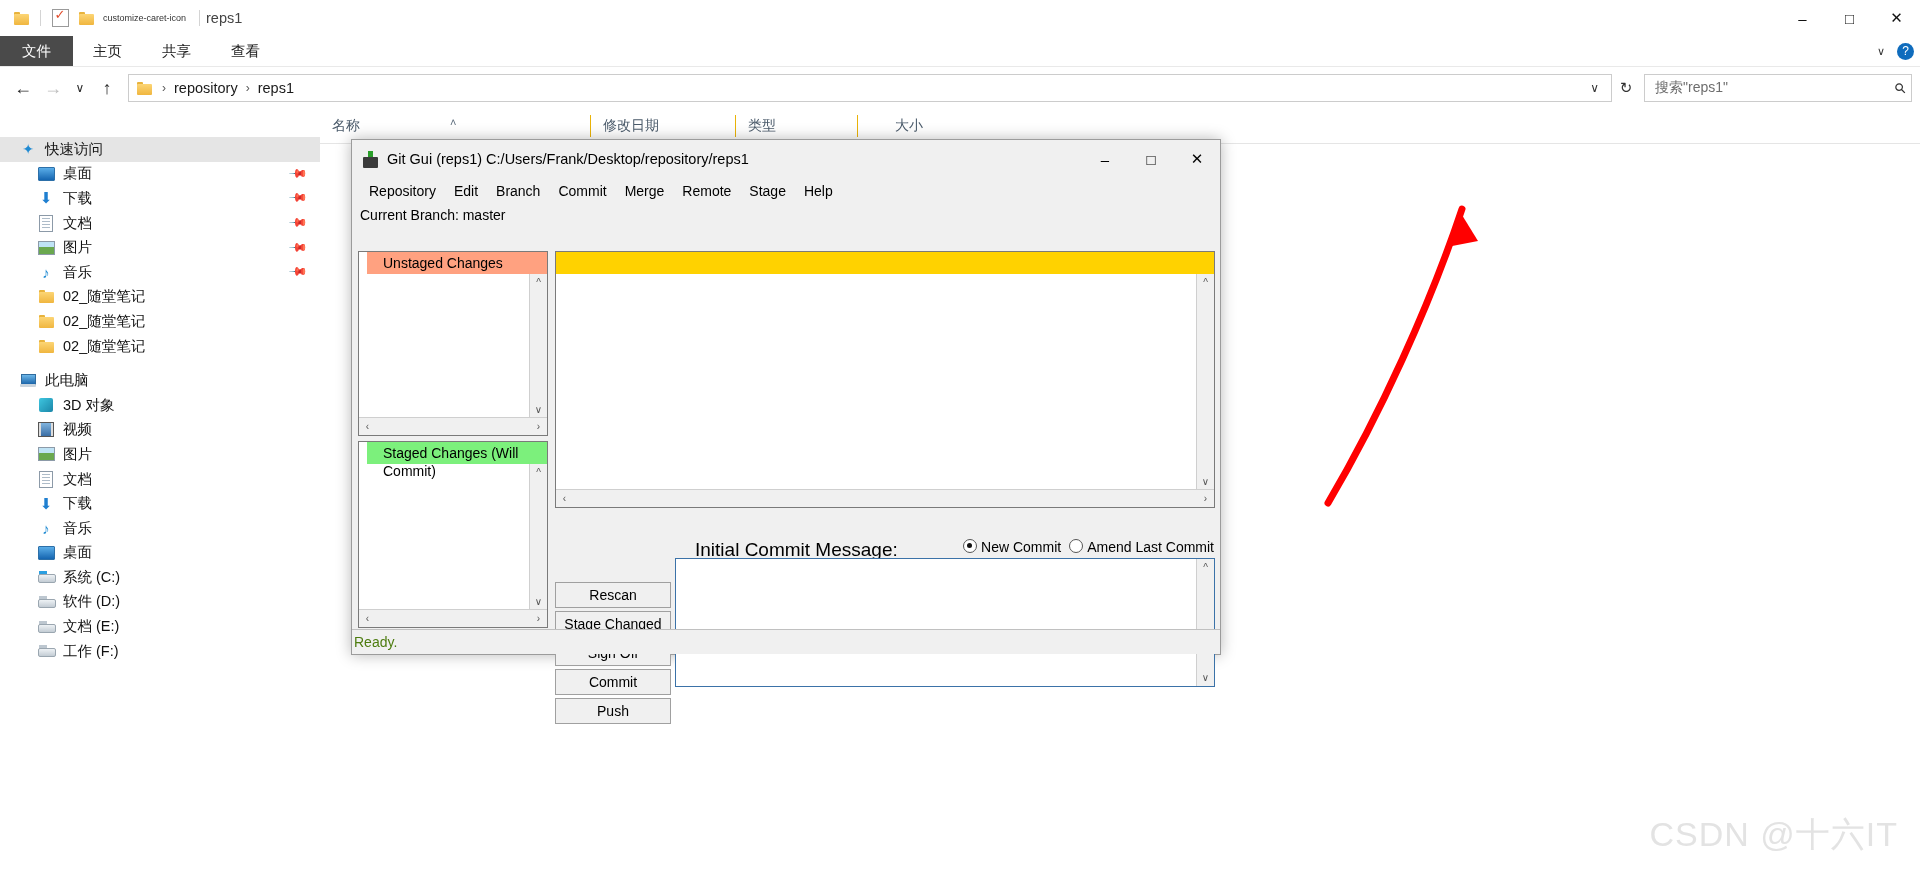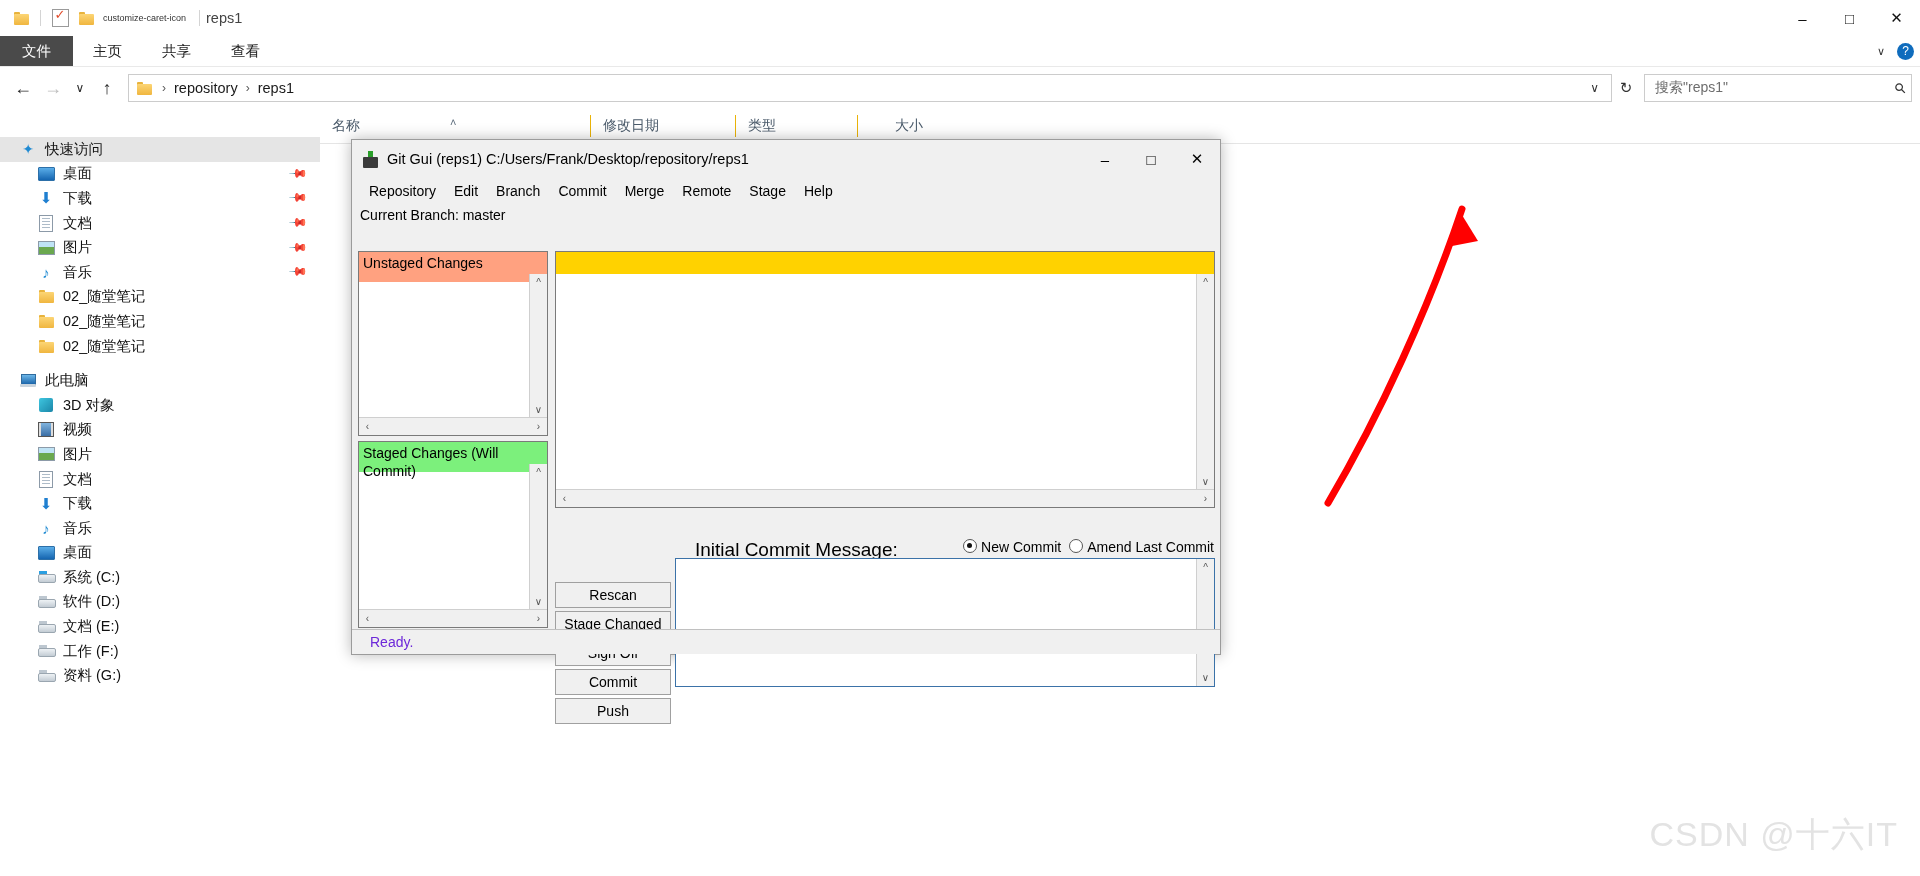--- a/index.html
+++ b/index.html
@@ -109,37 +109,37 @@
   .g-ico:after{content:"";position:absolute;left:1px;top:6px;width:15px;height:11px;background:#3b3b3b;border-radius:1px;}
   .g-title-text{font-size:14.5px;color:#000;}
   .g-wc{position:absolute;right:0;top:0;display:flex;}
   .g-wcbtn{width:46px;height:38px;display:flex;align-items:center;justify-content:center;font-size:15px;color:#000;}
   .g-menu{height:26px;display:flex;align-items:center;padding-left:8px;gap:0;}
   .g-menu span{font-size:14px;color:#000;padding:2px 9px;}
   .g-branch{height:22px;display:flex;align-items:center;padding-left:8px;font-size:14px;color:#000;}
 
   .g-body{position:absolute;left:0;right:0;top:111px;bottom:24px;}
   .panel{position:absolute;border:1px solid #7a7a7a;background:#fff;box-sizing:border-box;}
-  .panel-hd{font-size:14px;color:#000;padding:2px 4px;height:30px;box-sizing:border-box;line-height:18px;}
+  .panel-hd{font-size:14px;color:#000;padding:2px 16px;height:22px;box-sizing:border-box;line-height:18px;margin-left:8px;}
   .hd-unstaged{background:#ffa180;}
   .hd-staged{background:#7cf07c;}
   .hd-yellow{background:#ffd200;height:22px;}
   .sb-v{position:absolute;right:0;top:0;bottom:0;width:17px;background:#f0f0f0;border-left:1px solid #cfcfcf;}
   .sb-h{position:absolute;left:0;right:0;bottom:0;height:17px;background:#f0f0f0;border-top:1px solid #cfcfcf;}
   .sb-arrow{position:absolute;font-size:10px;color:#555;display:flex;align-items:center;justify-content:center;width:17px;height:17px;}
   .g-btncol{position:absolute;margin-top:24px;}
   .g-btn{width:116px;height:26px;margin-bottom:3px;background:#f0f0f0;border:1px solid #a0a0a0;
          font-size:14px;color:#000;display:flex;align-items:center;justify-content:center;box-sizing:border-box;}
   .g-cmlabel{position:absolute;font-size:19px;color:#000;margin-left:20px;}
   .g-radios{position:absolute;display:flex;align-items:center;gap:8px;font-size:14px;color:#000;}
   .radio{width:12px;height:12px;border:1px solid #555;border-radius:50%;display:inline-block;position:relative;background:#fff;margin-right:4px;vertical-align:-1px;}
   .radio.on:after{content:"";position:absolute;left:2.5px;top:2.5px;width:5px;height:5px;background:#111;border-radius:50%;}
   .g-textarea{position:absolute;background:#fff;border:1px solid #3b72a8;box-sizing:border-box;}
   .g-status{position:absolute;left:0;right:0;bottom:0;height:24px;border-top:1px solid #c0c0c0;
-            display:flex;align-items:center;padding-left:18px;font-size:14px;color:#6d28d9;background:#f0f0f0;}
+            display:flex;align-items:center;padding-left:2px;font-size:14px;color:#4d7c0f;background:#f0f0f0;}
 
   
   #arrow{position:absolute;left:1310px;top:185px;width:180px;height:330px;pointer-events:none;}
 
   
   .watermark{position:absolute;right:22px;bottom:18px;font-size:34px;color:#e3e3e3;letter-spacing:1px;}
 </style>
 </head>
 <body>
 
@@ -337,26 +337,20 @@
           <span class="i-drive plain"></span>
         </span>
         <span>文档 (E:)</span>
       </div>
       <div class="nav-item ind-1">
         <span class="ico">
           <span class="i-drive plain"></span>
         </span>
         <span>工作 (F:)</span>
       </div>
-      <div class="nav-item ind-1">
-        <span class="ico">
-          <span class="i-drive plain"></span>
-        </span>
-        <span>资料 (G:)</span>
-      </div>
       <div class="i-sep"></div>
     </div>
 
   <div class="watermark">CSDN @十六IT</div>
 </div>
 
 <div id="gitgui">
 
   <div class="g-title">
     <span class="g-ico"></span>

